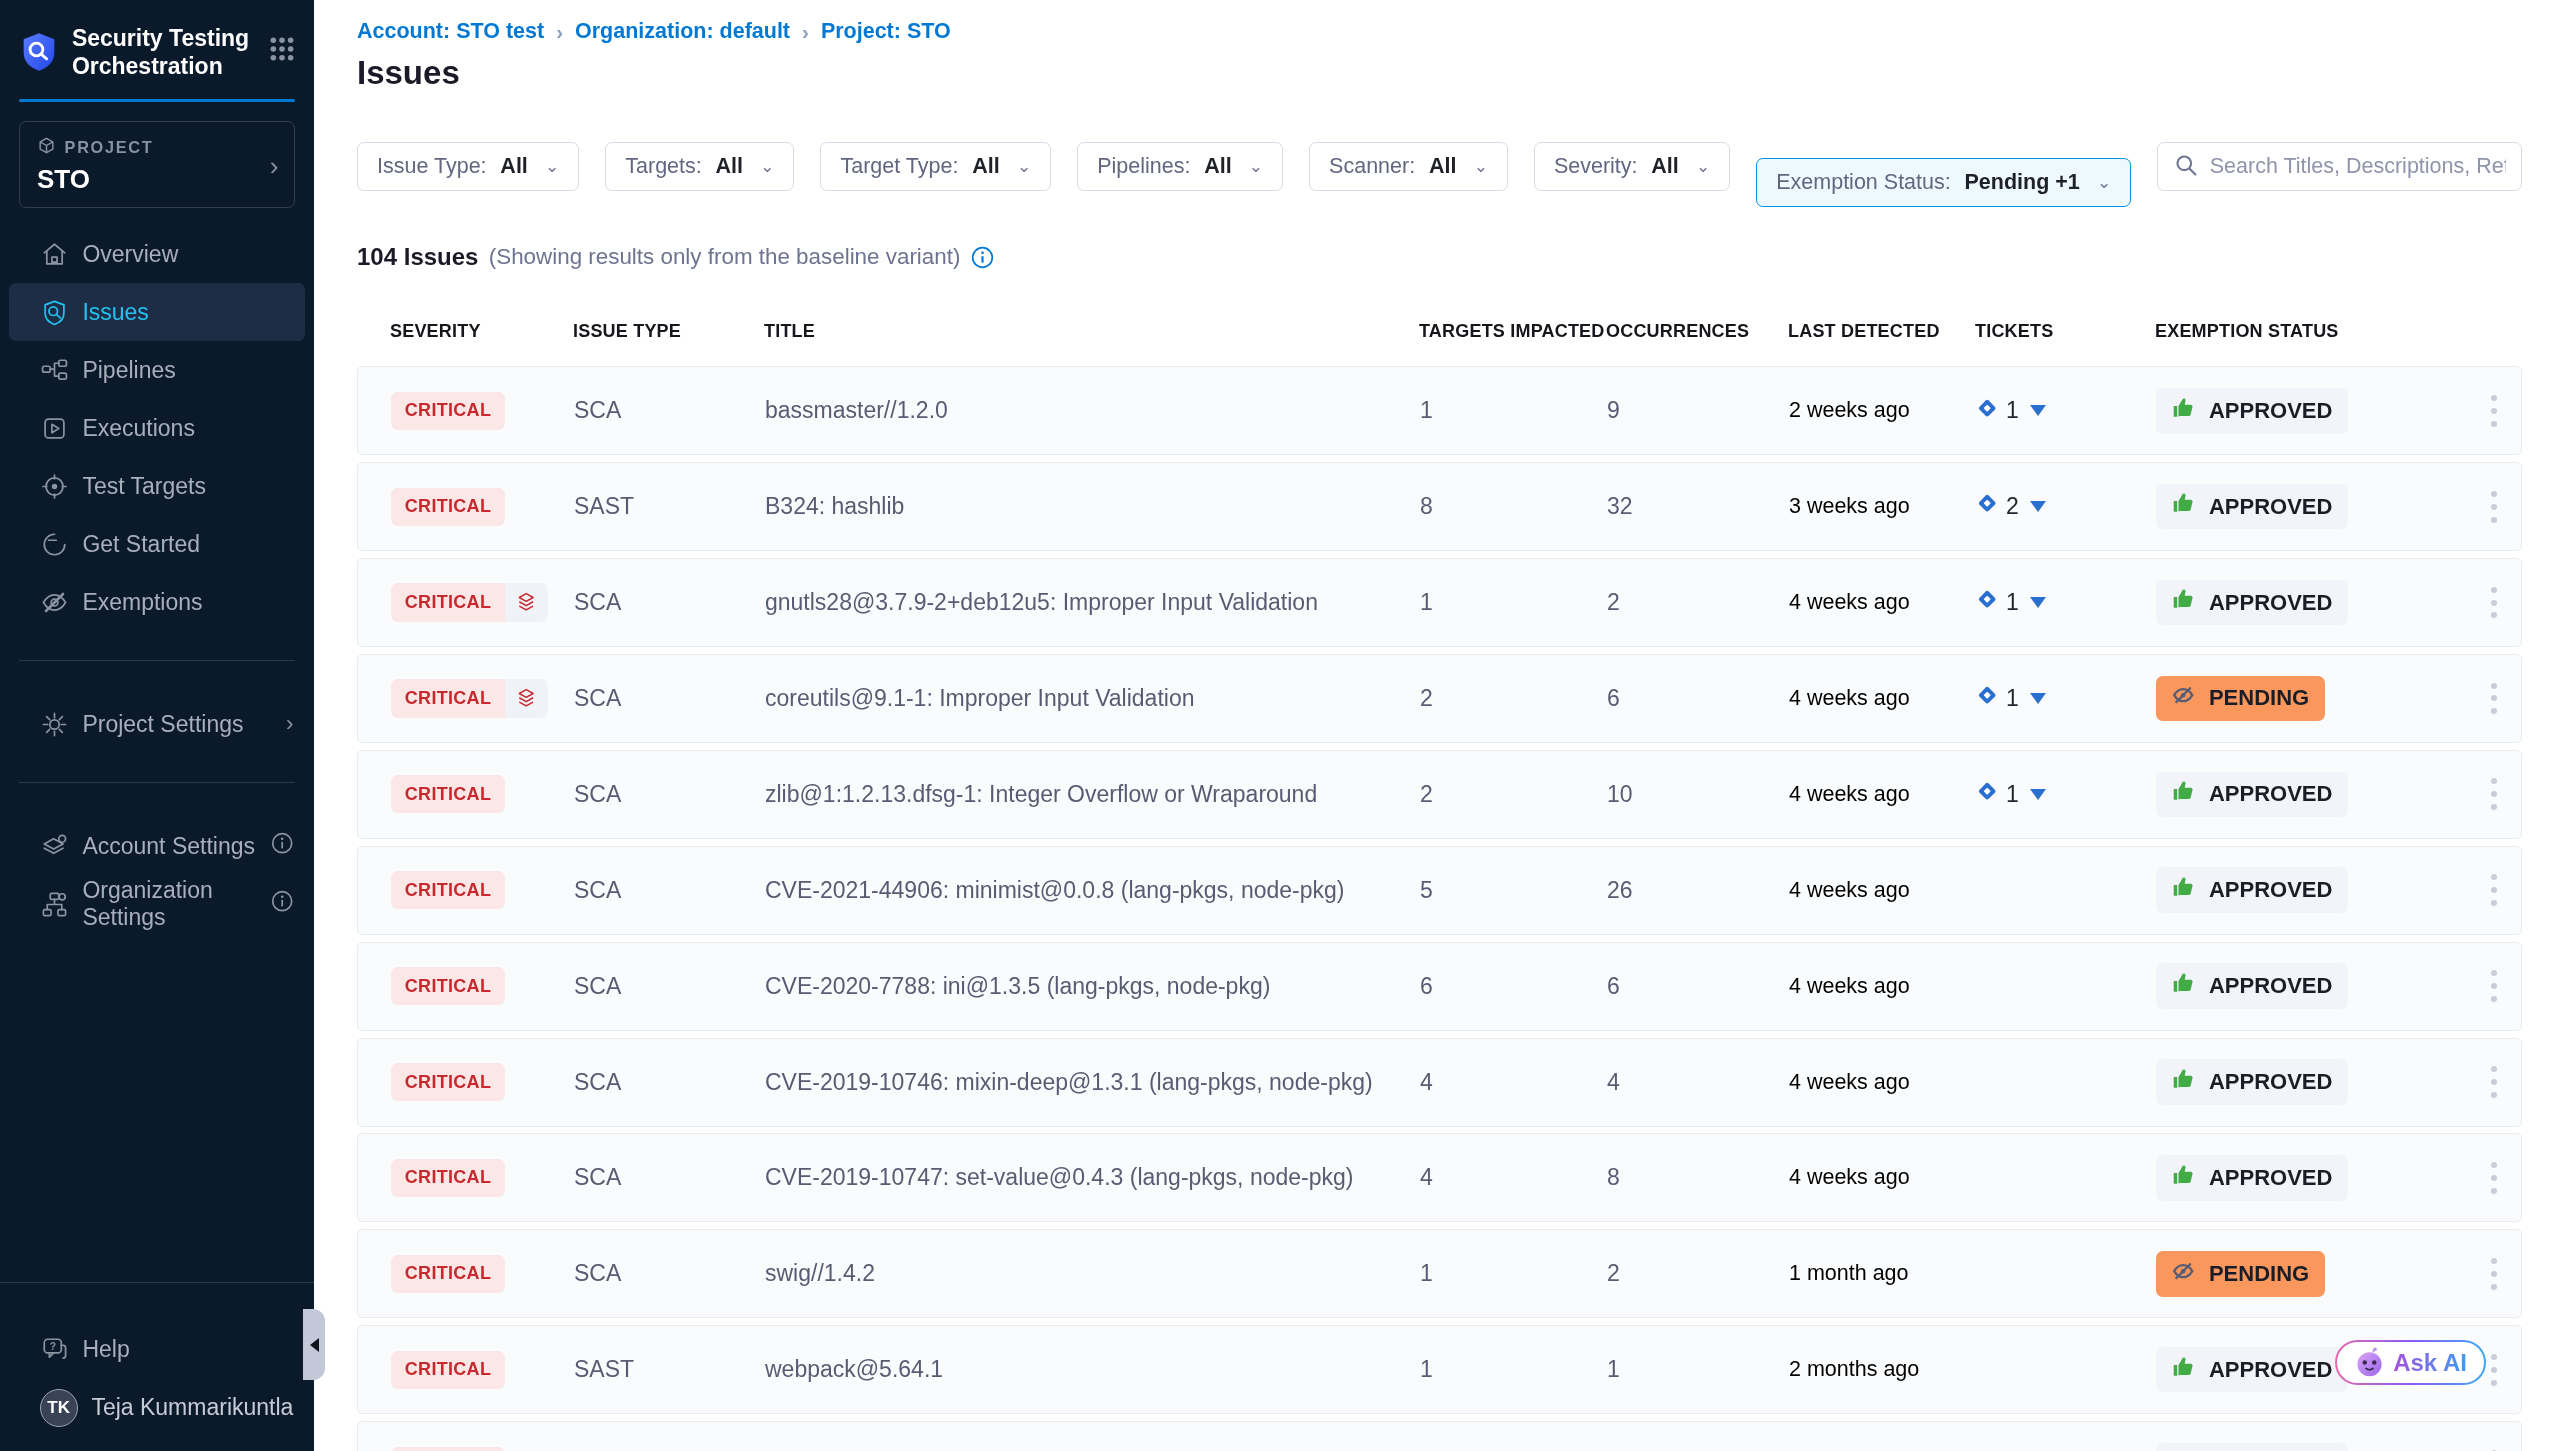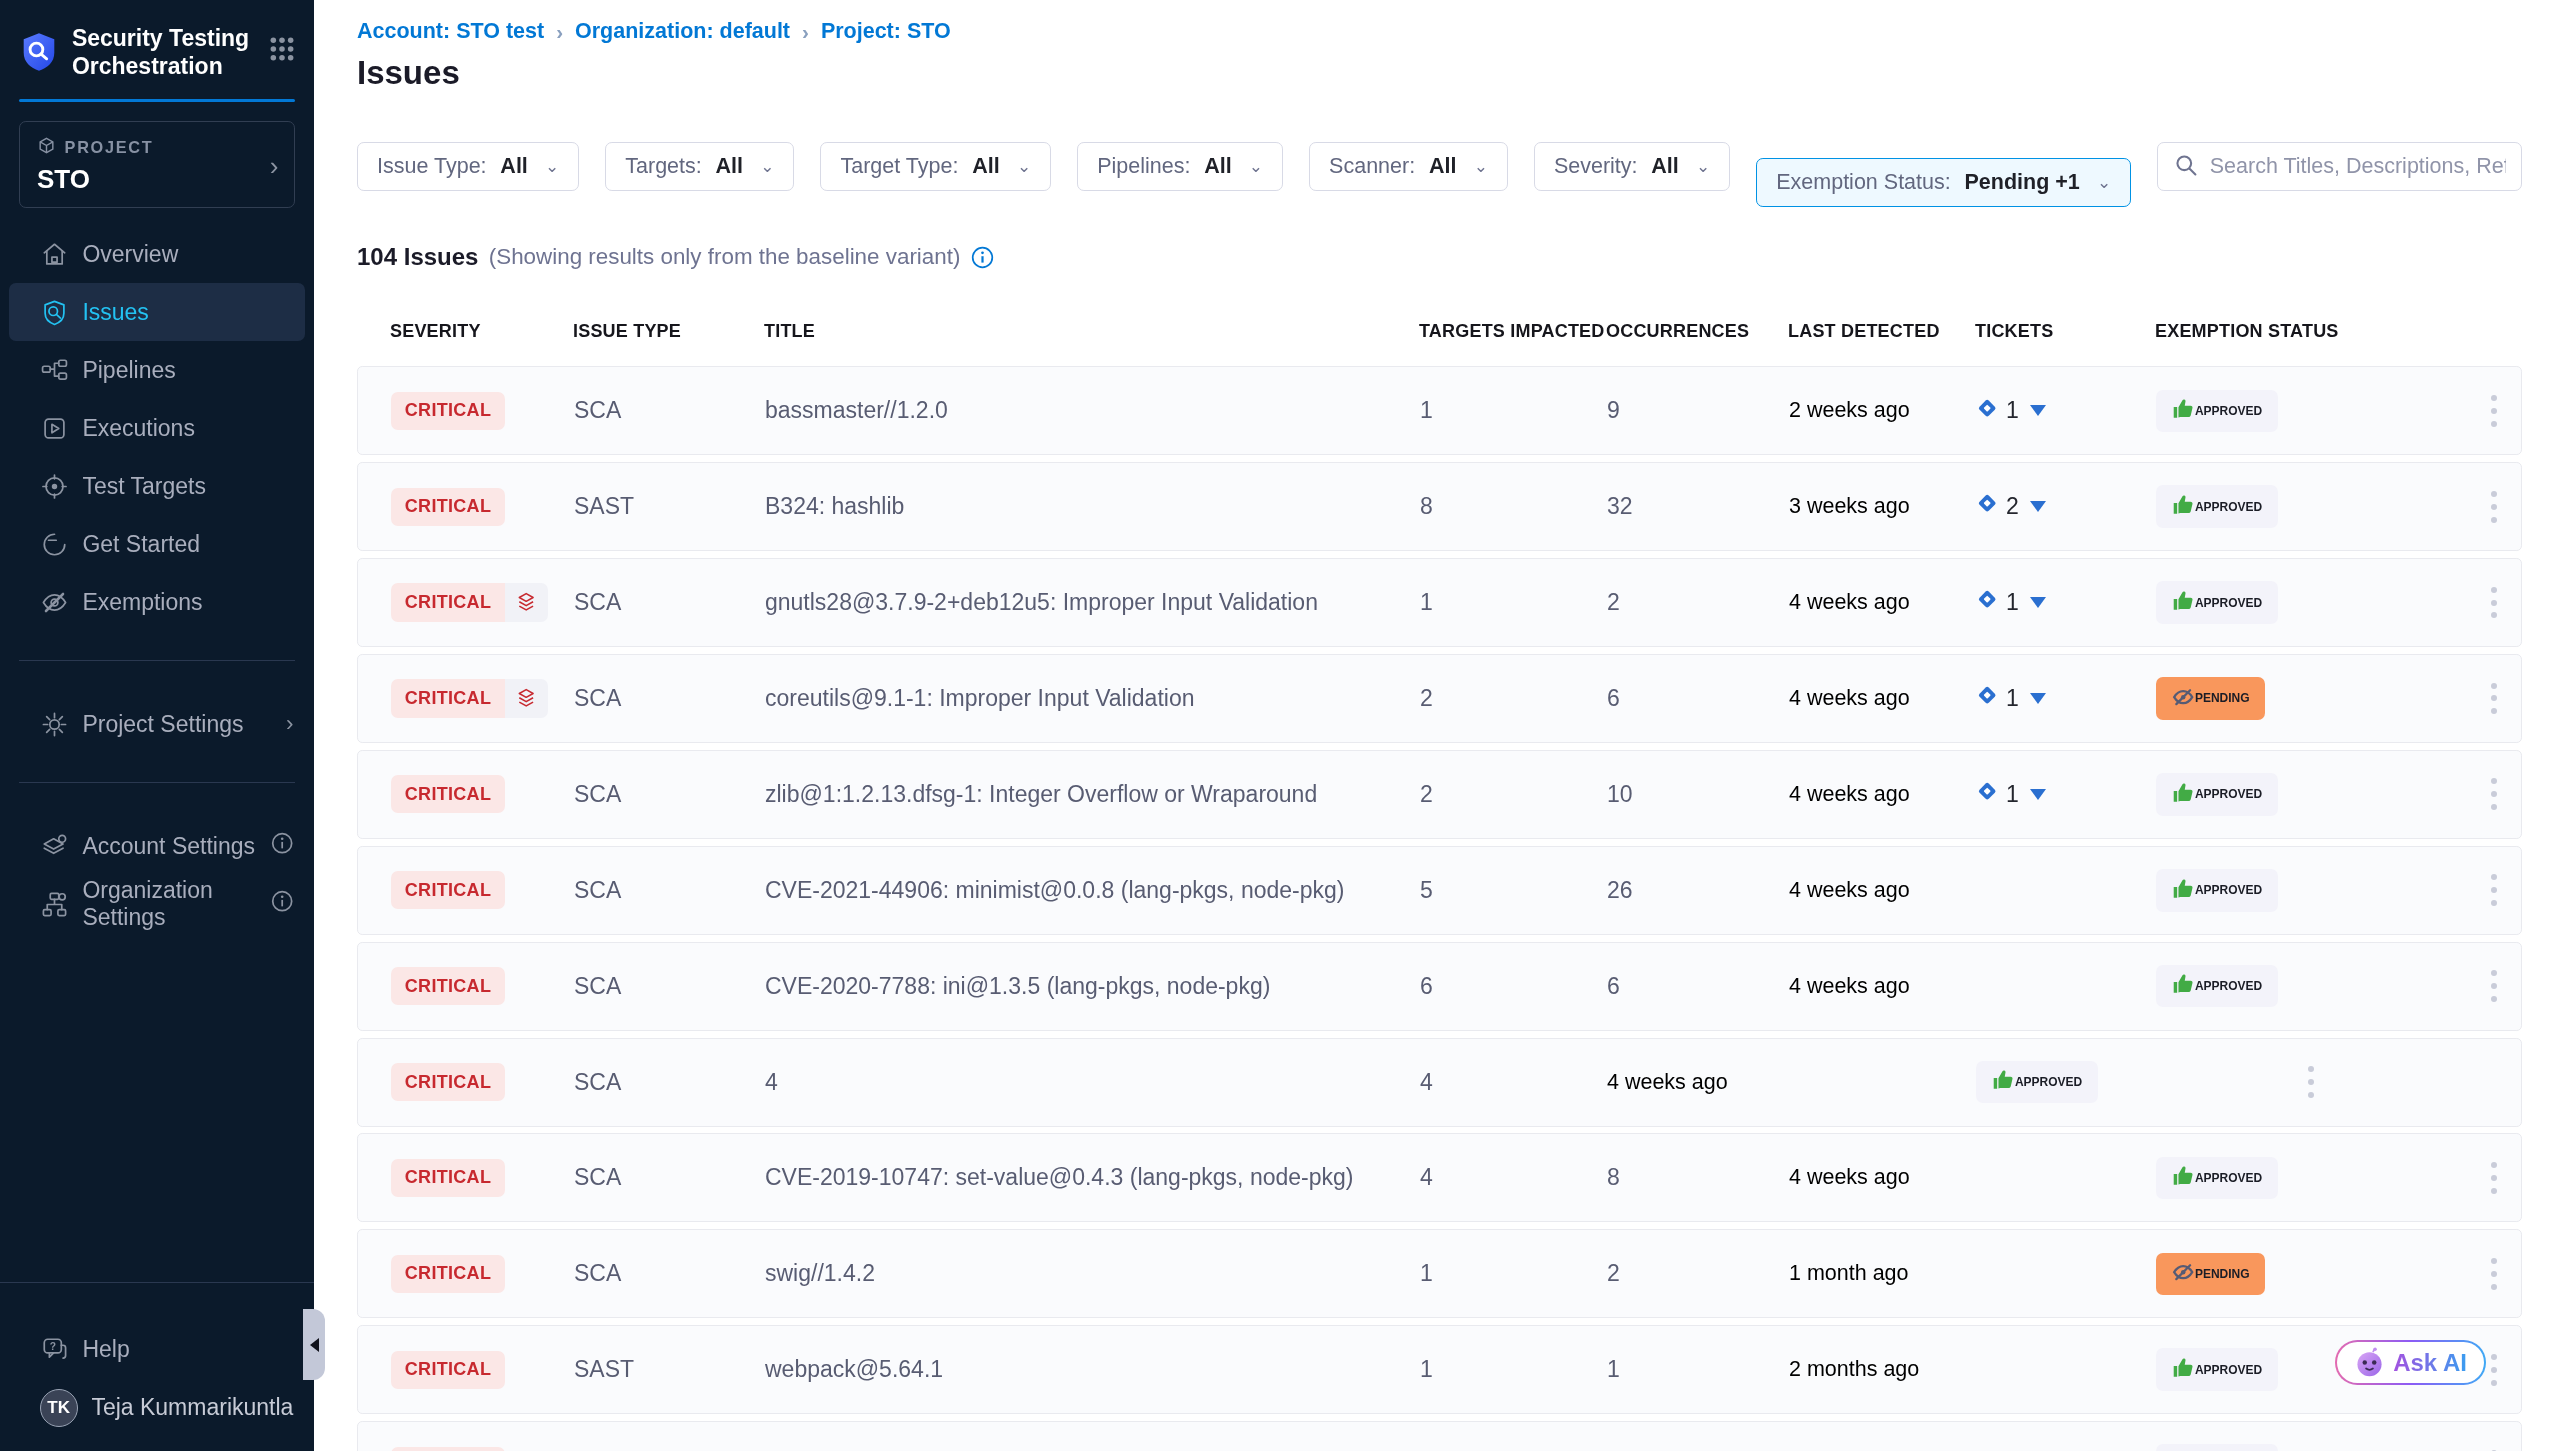--- a/index.html
+++ b/index.html
@@ -78,22 +78,22 @@
   .sev-label{background:var(--critical-bg);color:var(--critical-red);font-size:18px;font-weight:800;
     letter-spacing:0.3px;padding:8.6px 13.8px;border-radius:6.9px;display:inline-flex;align-items:center;}
   .sev-badge.has-ext .sev-label{border-radius:6.9px 0 0 6.9px;}
   .sev-ext{background:#f1f2f7;border-radius:0 6.9px 6.9px 0;display:inline-flex;align-items:center;
     justify-content:center;padding:0 10.3px;color:var(--critical-red);}
   .cell.time{font-size:21.5px;color:#000000;}
   .ticket-chip{display:inline-flex;align-items:center;gap:7.7px;cursor:pointer;}
   .ticket-count{font-size:23px;color:#24262e;}
   .caret-down{width:0;height:0;border-left:8.6px solid transparent;border-right:8.6px solid transparent;
     border-top:11.2px solid var(--ticket-blue);margin-left:3.4px;}
-  .status-badge{display:inline-flex;align-items:center;gap:1px;border-radius:6.9px;padding:8.6px 15.5px;
-    font-size:12px;font-weight:800;color:#1b1d26;}
+  .status-badge{display:inline-flex;align-items:center;gap:15px;border-radius:6.9px;padding:8.6px 15.5px;
+    font-size:22px;font-weight:800;color:#1b1d26;}
   .status-badge.approved{background:#f3f3fa;}
   .status-badge.pending{background:var(--pending-orange);}
   .kebab{display:inline-flex;flex-direction:column;gap:6.9px;background:none;border:none;cursor:pointer;padding:6.9px;}
   .kebab span{width:6px;height:6px;border-radius:50%;background:#c9ccd9;}
   .cell.kebab-cell{display:flex;justify-content:center;}
 
   .ask-ai{position:absolute;right:77px;top:1340px;height:45px;padding:0 17px;border-radius:22.4px;
     background:#fff;display:inline-flex;align-items:center;gap:8.6px;cursor:pointer;border:2.6px solid transparent;
     background-image:linear-gradient(#fff,#fff),linear-gradient(90deg,#e36bb0,#8c5bf5,#3fa9f5);
     background-origin:border-box;background-clip:padding-box,border-box;z-index:10;}
@@ -658,20 +658,21 @@
     </div>
   </div>
         <div class="row-grid card">
     <div class="cell">
       <span class="sev-badge">
         <span class="sev-label">CRITICAL</span>
 
       </span>
     </div>
     <div class="cell">SCA</div>
+    <div class="cell">CVE-2019-10746: mixin-deep@1.3.1 (lang-pkgs, node-pkg)</div>
     <div class="cell">4</div>
     <div class="cell">4</div>
     <div class="cell time">4 weeks ago</div>
     <div class="cell">
       
     </div>
     <div class="cell">
       <span class="status-badge approved">
         <span class="st-icon"><svg viewBox="0 0 26 26" width="22.4" height="22.4" fill="var(--approved-green)">
                   <path d="M2 10.5 h4 V23 H2 Z M7.5 22.5 V10.8 L12.2 2.6 a1.9 1.9 0 0 1 3.5 1.1 L14.8 9 h6.6 a2.4 2.4 0 0 1 2.3 3 l-2 8.2 a2.6 2.6 0 0 1 -2.5 2 H9.5 Z"></path>

